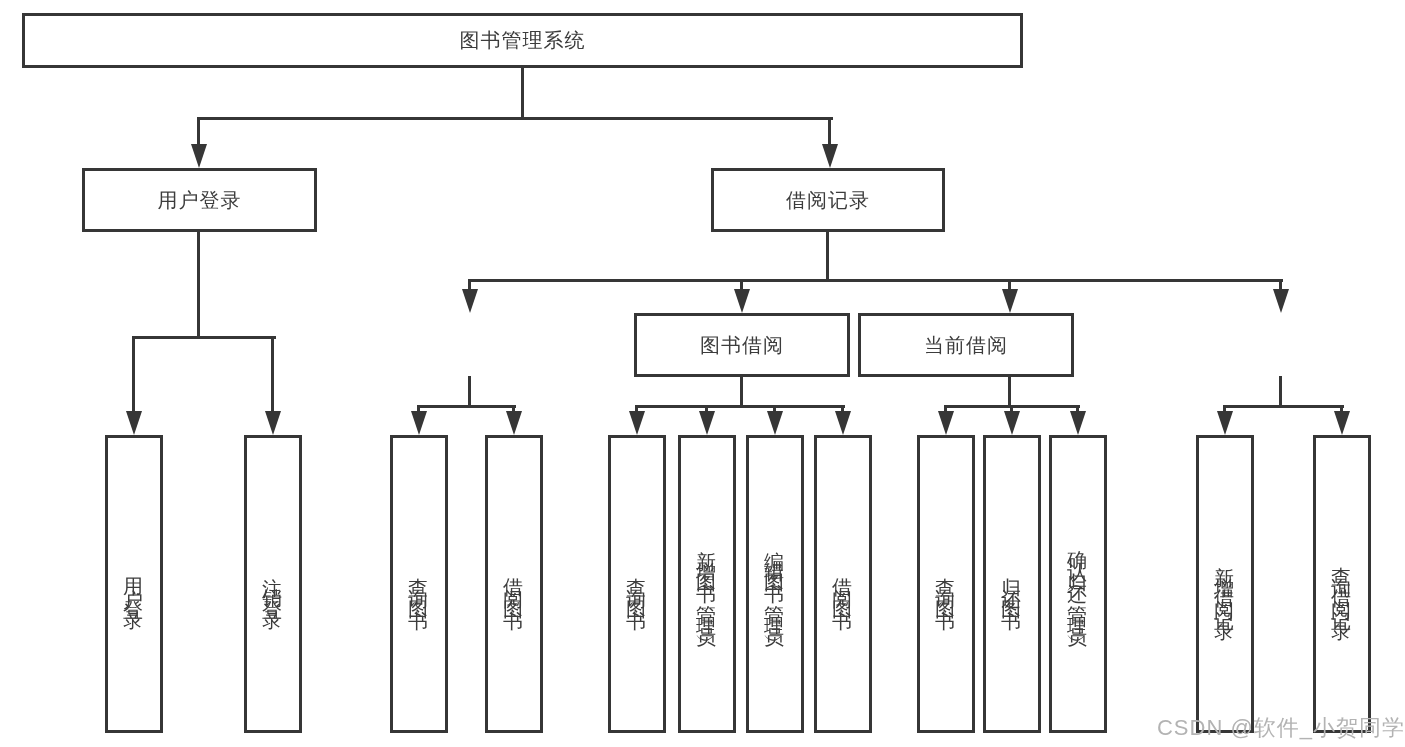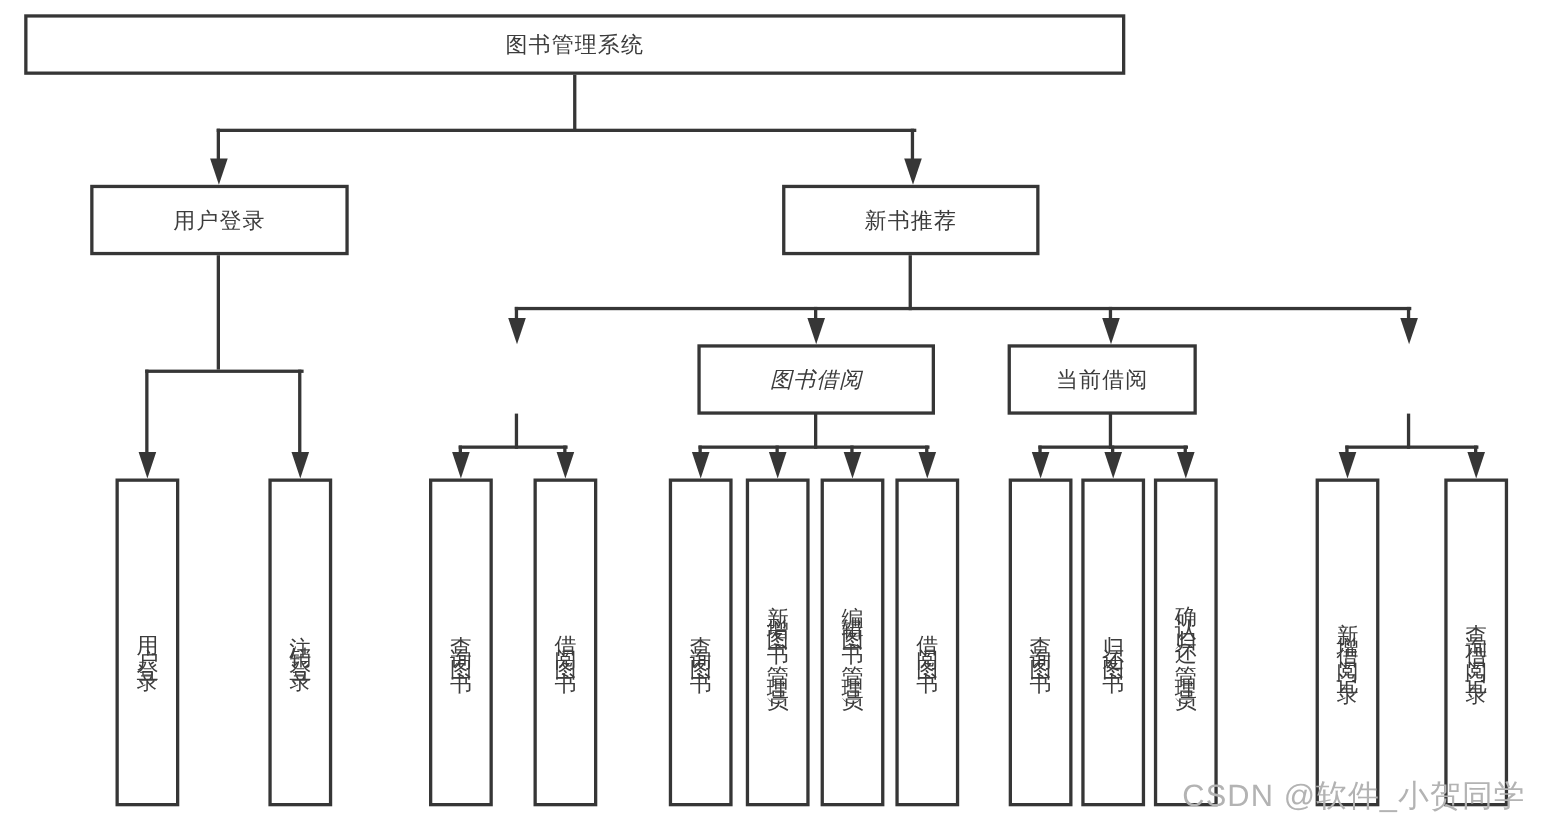--- a/index.html
+++ b/index.html
@@ -44,23 +44,23 @@
   .vline { position: absolute; width: 3px; background: var(--line); }
   .arrow {
     position: absolute;
     width: 0; height: 0;
     border-left: 8px solid transparent;
     border-right: 8px solid transparent;
     border-top: 24px solid var(--line);
   }
   .watermark {
     position: absolute;
-    right: 18px;
+    right: 0;
     bottom: 4px;
-    font-size: 28px;
+    font-size: 22px;
     color: var(--watermark);
     letter-spacing: 1px;
     z-index: 5;
     text-align: center;
   }
 </style>
 </head>
 <body>
 
 <div id="stage">
@@ -73,45 +73,45 @@
   <div class="hline" style="left:197px; top:117px; width:636px;"></div>
   <div class="vline" style="left:197px; top:117px; height:30px;"></div>
   <div class="arrow" style="left:191px; top:144px;"></div>
   <div class="vline" style="left:828px; top:117px; height:30px;"></div>
   <div class="arrow" style="left:822px; top:144px;"></div>
 
   <div class="box" style="left:82px; top:168px; width:235px; height:64px;">
     <span>用户登录</span>
   </div>
   <div class="box" style="left:711px; top:168px; width:234px; height:64px;">
-    <span>新书推荐</span>
+    <span>借阅记录</span>
   </div>
 
   <div class="vline" style="left:197px; top:232px; height:104px;"></div>
   <div class="hline" style="left:132px; top:336px; width:144px;"></div>
   <div class="vline" style="left:132px; top:336px; height:78px;"></div>
   <div class="arrow" style="left:126px; top:411px;"></div>
   <div class="vline" style="left:271px; top:336px; height:78px;"></div>
   <div class="arrow" style="left:265px; top:411px;"></div>
 
   <div class="vline" style="left:826px; top:232px; height:50px;"></div>
   <div class="hline" style="left:468px; top:279px; width:815px;"></div>
   <div class="vline" style="left:468px; top:279px; height:13px;"></div>
   <div class="arrow" style="left:462px; top:289px;"></div>
   <div class="vline" style="left:740px; top:279px; height:13px;"></div>
   <div class="arrow" style="left:734px; top:289px;"></div>
   <div class="vline" style="left:1008px; top:279px; height:13px;"></div>
   <div class="arrow" style="left:1002px; top:289px;"></div>
   <div class="vline" style="left:1279px; top:279px; height:13px;"></div>
   <div class="arrow" style="left:1273px; top:289px;"></div>
 
-  <div class="box" style="left:634px; top:313px; width:216px; height:64px;font-style:italic;">
+  <div class="box" style="left:634px; top:313px; width:216px; height:64px;">
     <span>图书借阅</span>
   </div>
-  <div class="box" style="left:916px; top:313px; width:172px; height:64px;text-align:center;">
+  <div class="box" style="left:858px; top:313px; width:216px; height:64px;text-align:center;">
     <span>当前借阅</span>
   </div>
 
   <div class="vline" style="left:468px; top:376px; height:32px;"></div>
   <div class="hline" style="left:417px; top:405px; width:99px;"></div>
   <div class="vline" style="left:417px; top:405px; height:10px;"></div>
   <div class="arrow" style="left:411px; top:411px;"></div>
   <div class="vline" style="left:512px; top:405px; height:10px;"></div>
   <div class="arrow" style="left:506px; top:411px;"></div>
 

